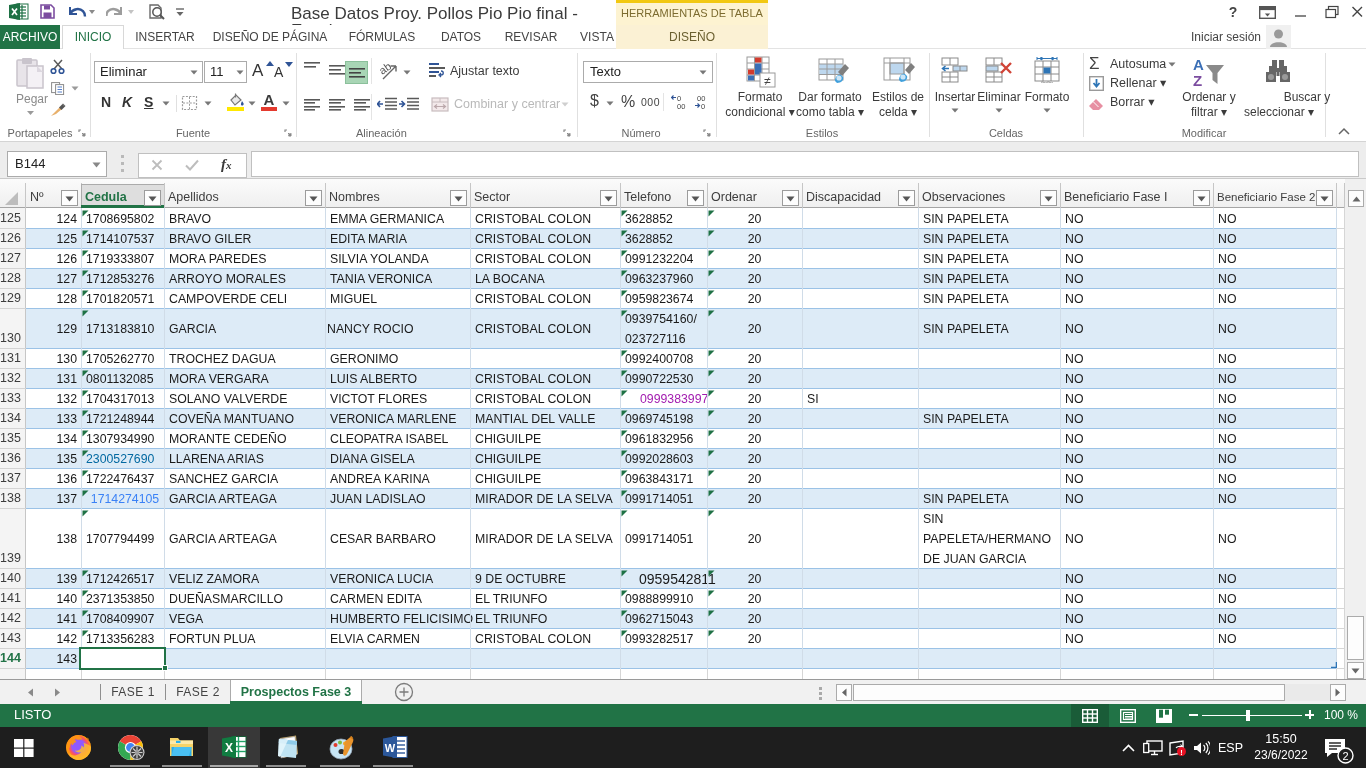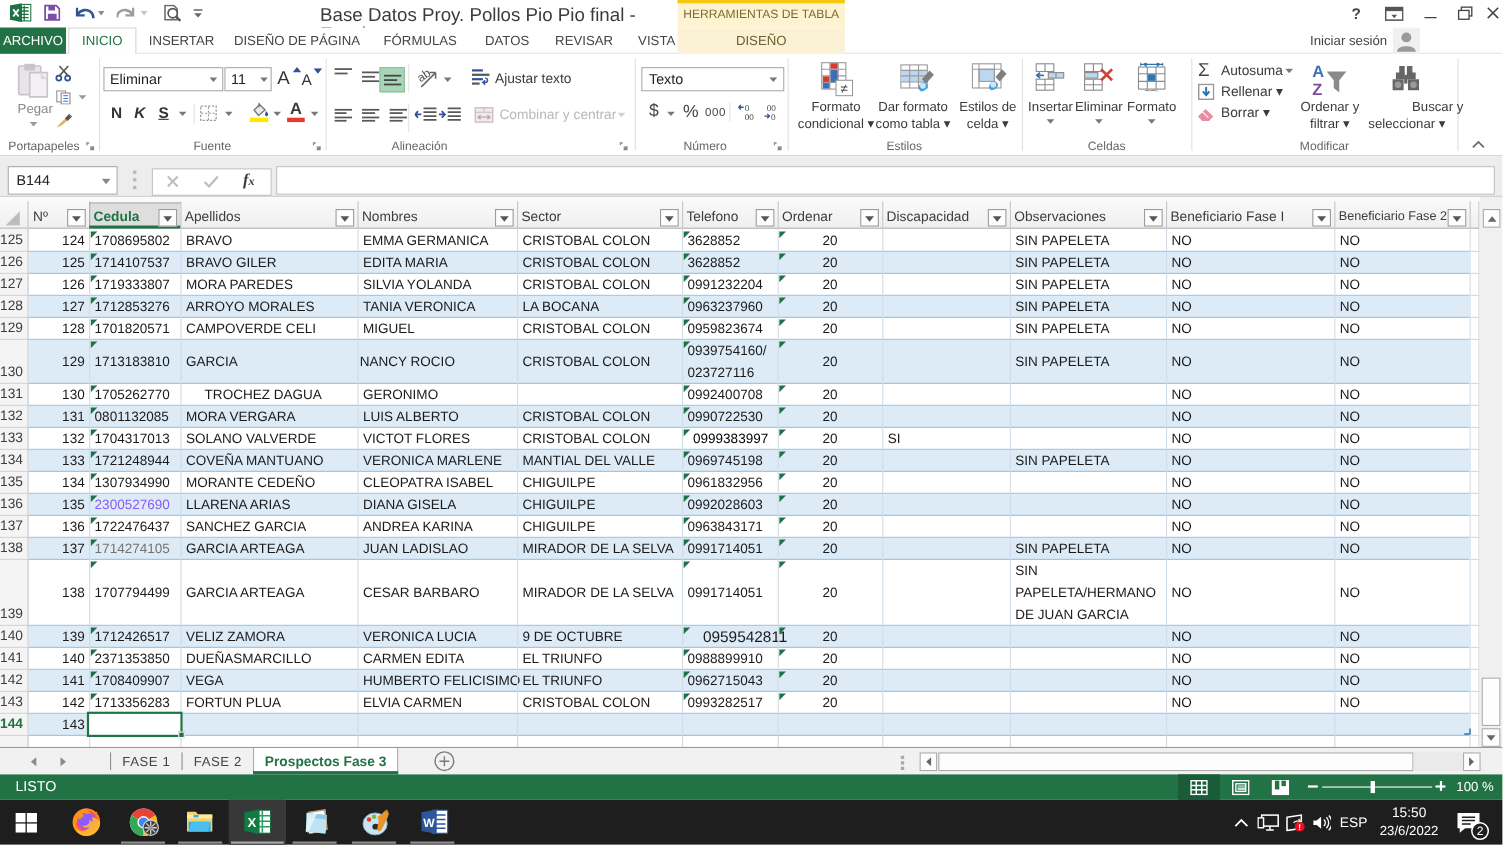--- a/index.html
+++ b/index.html
@@ -631,21 +631,21 @@
 <div class="a" style="left:1060px;top:319px;width:153px;height:20px;font-size:12.3px;color:#1a1a1a;text-align:left;line-height:20px;padding-left:5px;white-space:nowrap;box-sizing:border-box">NO</div>
 <div class="a" style="left:1213px;top:319px;width:123px;height:20px;font-size:12.3px;color:#1a1a1a;text-align:left;line-height:20px;padding-left:5px;white-space:nowrap;box-sizing:border-box">NO</div>
 <div class="a" style="left:0;top:351px;width:20px;height:15px;font-size:12.5px;color:#3C3C3C;text-align:right;line-height:15px">131</div>
 <div class="a" style="left:0;top:368px;width:26px;height:1px;background:#D4D4D4"></div>
 <div class="a" style="left:26px;top:368px;width:1310px;height:1px;background:#9BC2E6"></div>
 <div class="a" style="left:26px;top:349px;width:55px;height:20px;font-size:12.3px;color:#1a1a1a;text-align:right;line-height:20px;padding-right:4px;white-space:nowrap;box-sizing:border-box">130</div>
 <div class="a" style="left:81px;top:349px;width:83px;height:20px;font-size:12.3px;color:#1a1a1a;text-align:left;line-height:20px;padding-left:5px;white-space:nowrap;box-sizing:border-box">1705262770</div>
 <svg class="a" style="left:82px;top:350px" width="7" height="7" viewBox="0 0 7 7">
     <path d="M0.5 0.5 H6.5 L0.5 6.5 Z" fill="#1E7145"></path>
   </svg>
-<div class="a" style="left:164px;top:349px;width:161px;height:20px;font-size:12.3px;color:#1a1a1a;text-align:left;line-height:20px;padding-left:22px;white-space:nowrap;box-sizing:border-box">TROCHEZ DAGUA</div>
+<div class="a" style="left:164px;top:349px;width:161px;height:20px;font-size:12.3px;color:#1a1a1a;text-align:left;line-height:20px;padding-left:5px;white-space:nowrap;box-sizing:border-box">TROCHEZ DAGUA</div>
 <div class="a" style="left:325px;top:349px;width:145px;height:20px;font-size:12.3px;color:#1a1a1a;text-align:left;line-height:20px;padding-left:5px;white-space:nowrap;box-sizing:border-box">GERONIMO</div>
 <div class="a" style="left:620px;top:349px;width:87px;height:20px;font-size:12.3px;color:#1a1a1a;text-align:left;line-height:20px;padding-left:5px;white-space:nowrap;box-sizing:border-box">0992400708</div>
 <svg class="a" style="left:621px;top:350px" width="7" height="7" viewBox="0 0 7 7">
     <path d="M0.5 0.5 H6.5 L0.5 6.5 Z" fill="#1E7145"></path>
   </svg>
 <div class="a" style="left:707px;top:349px;width:95px;height:20px;font-size:12.3px;color:#1a1a1a;text-align:center;line-height:20px;white-space:nowrap;box-sizing:border-box">20</div>
 <svg class="a" style="left:708px;top:350px" width="7" height="7" viewBox="0 0 7 7">
     <path d="M0.5 0.5 H6.5 L0.5 6.5 Z" fill="#1E7145"></path>
   </svg>
 <div class="a" style="left:1060px;top:349px;width:153px;height:20px;font-size:12.3px;color:#1a1a1a;text-align:left;line-height:20px;padding-left:5px;white-space:nowrap;box-sizing:border-box">NO</div>
@@ -676,21 +676,21 @@
 <div class="a" style="left:0;top:408px;width:26px;height:1px;background:#D4D4D4"></div>
 <div class="a" style="left:26px;top:408px;width:1310px;height:1px;background:#9BC2E6"></div>
 <div class="a" style="left:26px;top:389px;width:55px;height:20px;font-size:12.3px;color:#1a1a1a;text-align:right;line-height:20px;padding-right:4px;white-space:nowrap;box-sizing:border-box">132</div>
 <div class="a" style="left:81px;top:389px;width:83px;height:20px;font-size:12.3px;color:#1a1a1a;text-align:left;line-height:20px;padding-left:5px;white-space:nowrap;box-sizing:border-box">1704317013</div>
 <svg class="a" style="left:82px;top:390px" width="7" height="7" viewBox="0 0 7 7">
     <path d="M0.5 0.5 H6.5 L0.5 6.5 Z" fill="#1E7145"></path>
   </svg>
 <div class="a" style="left:164px;top:389px;width:161px;height:20px;font-size:12.3px;color:#1a1a1a;text-align:left;line-height:20px;padding-left:5px;white-space:nowrap;box-sizing:border-box">SOLANO VALVERDE</div>
 <div class="a" style="left:325px;top:389px;width:145px;height:20px;font-size:12.3px;color:#1a1a1a;text-align:left;line-height:20px;padding-left:5px;white-space:nowrap;box-sizing:border-box">VICTOT FLORES</div>
 <div class="a" style="left:470px;top:389px;width:150px;height:20px;font-size:12.3px;color:#1a1a1a;text-align:left;line-height:20px;padding-left:5px;white-space:nowrap;box-sizing:border-box">CRISTOBAL COLON</div>
-<div class="a" style="left:620px;top:389px;width:87px;height:20px;font-size:12.3px;color:#000000;text-align:left;line-height:20px;padding-left:10px;white-space:nowrap;box-sizing:border-box">0999383997</div>
+<div class="a" style="left:620px;top:389px;width:87px;height:20px;font-size:12.3px;color:#a21caf;text-align:left;line-height:20px;padding-left:20px;white-space:nowrap;box-sizing:border-box">0999383997</div>
 <svg class="a" style="left:621px;top:390px" width="7" height="7" viewBox="0 0 7 7">
     <path d="M0.5 0.5 H6.5 L0.5 6.5 Z" fill="#1E7145"></path>
   </svg>
 <div class="a" style="left:707px;top:389px;width:95px;height:20px;font-size:12.3px;color:#1a1a1a;text-align:center;line-height:20px;white-space:nowrap;box-sizing:border-box">20</div>
 <svg class="a" style="left:708px;top:390px" width="7" height="7" viewBox="0 0 7 7">
     <path d="M0.5 0.5 H6.5 L0.5 6.5 Z" fill="#1E7145"></path>
   </svg>
 <div class="a" style="left:802px;top:389px;width:116px;height:20px;font-size:12.3px;color:#1a1a1a;text-align:left;line-height:20px;padding-left:5px;white-space:nowrap;box-sizing:border-box">SI</div>
 <div class="a" style="left:1060px;top:389px;width:153px;height:20px;font-size:12.3px;color:#1a1a1a;text-align:left;line-height:20px;padding-left:5px;white-space:nowrap;box-sizing:border-box">NO</div>
 <div class="a" style="left:1213px;top:389px;width:123px;height:20px;font-size:12.3px;color:#1a1a1a;text-align:left;line-height:20px;padding-left:5px;white-space:nowrap;box-sizing:border-box">NO</div>
@@ -736,21 +736,21 @@
 <svg class="a" style="left:708px;top:430px" width="7" height="7" viewBox="0 0 7 7">
     <path d="M0.5 0.5 H6.5 L0.5 6.5 Z" fill="#1E7145"></path>
   </svg>
 <div class="a" style="left:1060px;top:429px;width:153px;height:20px;font-size:12.3px;color:#1a1a1a;text-align:left;line-height:20px;padding-left:5px;white-space:nowrap;box-sizing:border-box">NO</div>
 <div class="a" style="left:1213px;top:429px;width:123px;height:20px;font-size:12.3px;color:#1a1a1a;text-align:left;line-height:20px;padding-left:5px;white-space:nowrap;box-sizing:border-box">NO</div>
 <div class="a" style="left:26px;top:449px;width:1310px;height:20px;background:#DDEBF7"></div>
 <div class="a" style="left:0;top:451px;width:20px;height:15px;font-size:12.5px;color:#3C3C3C;text-align:right;line-height:15px">136</div>
 <div class="a" style="left:0;top:468px;width:26px;height:1px;background:#D4D4D4"></div>
 <div class="a" style="left:26px;top:468px;width:1310px;height:1px;background:#9BC2E6"></div>
 <div class="a" style="left:26px;top:449px;width:55px;height:20px;font-size:12.3px;color:#1a1a1a;text-align:right;line-height:20px;padding-right:4px;white-space:nowrap;box-sizing:border-box">135</div>
-<div class="a" style="left:81px;top:449px;width:83px;height:20px;font-size:12.3px;color:#8b5cf6;text-align:left;line-height:20px;padding-left:5px;white-space:nowrap;box-sizing:border-box">2300527690</div>
+<div class="a" style="left:81px;top:449px;width:83px;height:20px;font-size:12.3px;color:#0369a1;text-align:left;line-height:20px;padding-left:5px;white-space:nowrap;box-sizing:border-box">2300527690</div>
 <svg class="a" style="left:82px;top:450px" width="7" height="7" viewBox="0 0 7 7">
     <path d="M0.5 0.5 H6.5 L0.5 6.5 Z" fill="#1E7145"></path>
   </svg>
 <div class="a" style="left:164px;top:449px;width:161px;height:20px;font-size:12.3px;color:#1a1a1a;text-align:left;line-height:20px;padding-left:5px;white-space:nowrap;box-sizing:border-box">LLARENA ARIAS</div>
 <div class="a" style="left:325px;top:449px;width:145px;height:20px;font-size:12.3px;color:#1a1a1a;text-align:left;line-height:20px;padding-left:5px;white-space:nowrap;box-sizing:border-box">DIANA GISELA</div>
 <div class="a" style="left:470px;top:449px;width:150px;height:20px;font-size:12.3px;color:#1a1a1a;text-align:left;line-height:20px;padding-left:5px;white-space:nowrap;box-sizing:border-box">CHIGUILPE</div>
 <div class="a" style="left:620px;top:449px;width:87px;height:20px;font-size:12.3px;color:#1a1a1a;text-align:left;line-height:20px;padding-left:5px;white-space:nowrap;box-sizing:border-box">0992028603</div>
 <svg class="a" style="left:621px;top:450px" width="7" height="7" viewBox="0 0 7 7">
     <path d="M0.5 0.5 H6.5 L0.5 6.5 Z" fill="#1E7145"></path>
   </svg>
@@ -779,21 +779,21 @@
 <svg class="a" style="left:708px;top:470px" width="7" height="7" viewBox="0 0 7 7">
     <path d="M0.5 0.5 H6.5 L0.5 6.5 Z" fill="#1E7145"></path>
   </svg>
 <div class="a" style="left:1060px;top:469px;width:153px;height:20px;font-size:12.3px;color:#1a1a1a;text-align:left;line-height:20px;padding-left:5px;white-space:nowrap;box-sizing:border-box">NO</div>
 <div class="a" style="left:1213px;top:469px;width:123px;height:20px;font-size:12.3px;color:#1a1a1a;text-align:left;line-height:20px;padding-left:5px;white-space:nowrap;box-sizing:border-box">NO</div>
 <div class="a" style="left:26px;top:489px;width:1310px;height:20px;background:#DDEBF7"></div>
 <div class="a" style="left:0;top:491px;width:20px;height:15px;font-size:12.5px;color:#3C3C3C;text-align:right;line-height:15px">138</div>
 <div class="a" style="left:0;top:508px;width:26px;height:1px;background:#D4D4D4"></div>
 <div class="a" style="left:26px;top:508px;width:1310px;height:1px;background:#9BC2E6"></div>
 <div class="a" style="left:26px;top:489px;width:55px;height:20px;font-size:12.3px;color:#1a1a1a;text-align:right;line-height:20px;padding-right:4px;white-space:nowrap;box-sizing:border-box">137</div>
-<div class="a" style="left:81px;top:489px;width:83px;height:20px;font-size:12.3px;color:#737373;text-align:left;line-height:20px;padding-left:5px;white-space:nowrap;box-sizing:border-box">1714274105</div>
+<div class="a" style="left:81px;top:489px;width:83px;height:20px;font-size:12.3px;color:#3b82f6;text-align:center;line-height:20px;padding-left:5px;white-space:nowrap;box-sizing:border-box">1714274105</div>
 <svg class="a" style="left:82px;top:490px" width="7" height="7" viewBox="0 0 7 7">
     <path d="M0.5 0.5 H6.5 L0.5 6.5 Z" fill="#1E7145"></path>
   </svg>
 <div class="a" style="left:164px;top:489px;width:161px;height:20px;font-size:12.3px;color:#1a1a1a;text-align:left;line-height:20px;padding-left:5px;white-space:nowrap;box-sizing:border-box">GARCIA ARTEAGA</div>
 <div class="a" style="left:325px;top:489px;width:145px;height:20px;font-size:12.3px;color:#1a1a1a;text-align:left;line-height:20px;padding-left:5px;white-space:nowrap;box-sizing:border-box">JUAN LADISLAO</div>
 <div class="a" style="left:470px;top:489px;width:150px;height:20px;font-size:12.3px;color:#1a1a1a;text-align:left;line-height:20px;padding-left:5px;white-space:nowrap;box-sizing:border-box">MIRADOR DE LA SELVA</div>
 <div class="a" style="left:620px;top:489px;width:87px;height:20px;font-size:12.3px;color:#1a1a1a;text-align:left;line-height:20px;padding-left:5px;white-space:nowrap;box-sizing:border-box">0991714051</div>
 <svg class="a" style="left:621px;top:490px" width="7" height="7" viewBox="0 0 7 7">
     <path d="M0.5 0.5 H6.5 L0.5 6.5 Z" fill="#1E7145"></path>
   </svg>

